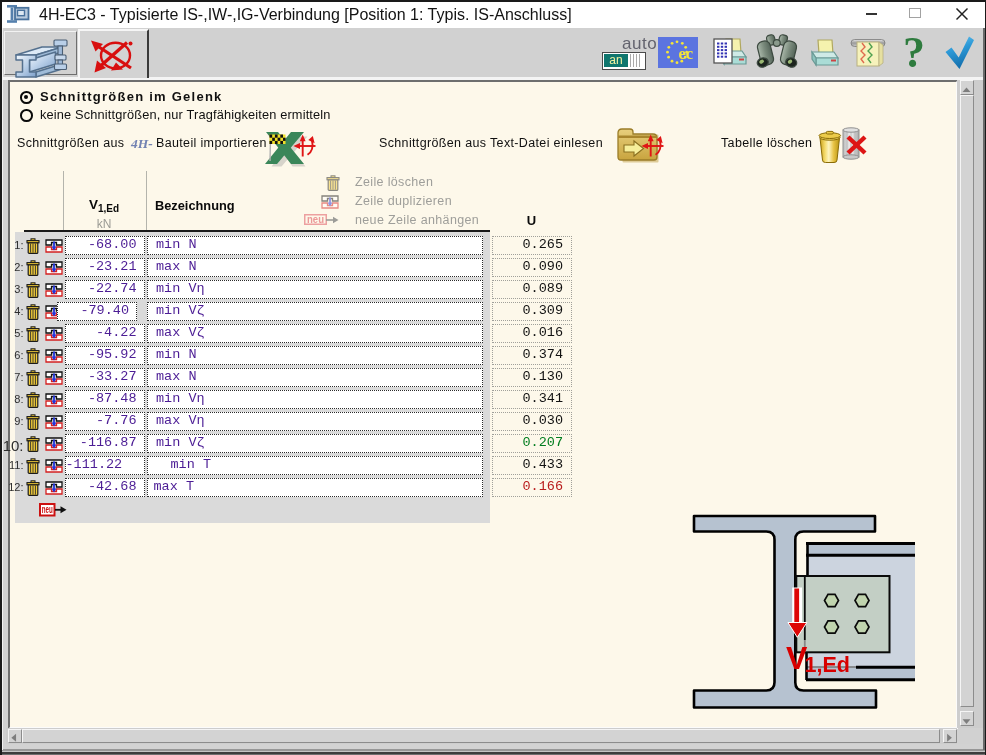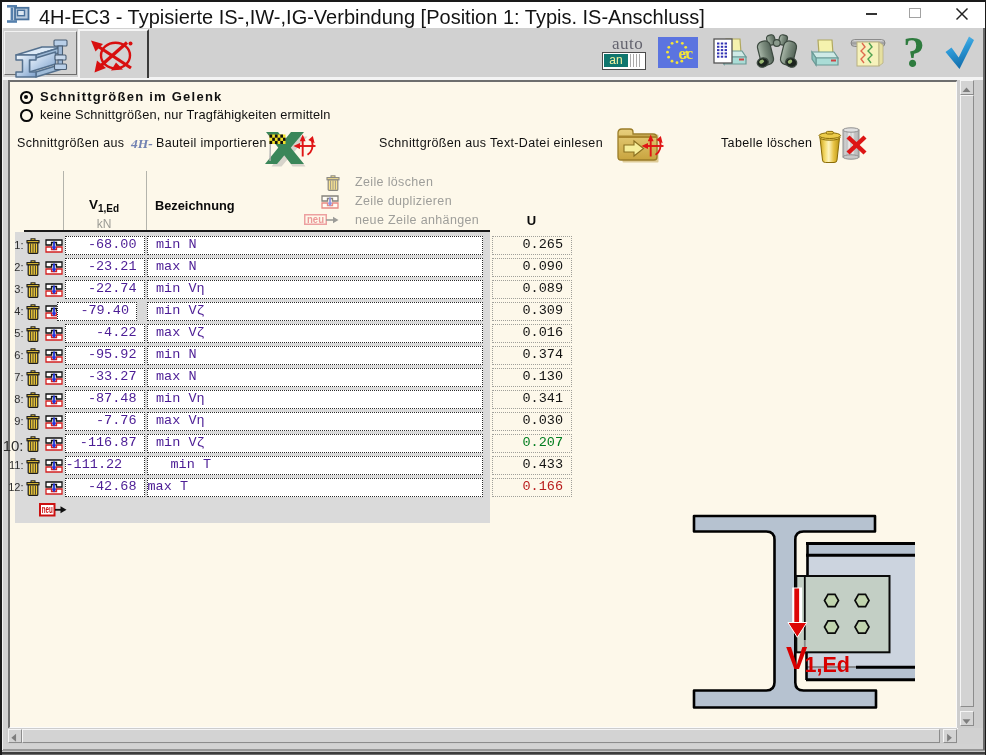--- a/index.html
+++ b/index.html
@@ -13,21 +13,21 @@
 <div class="ab" style="left:0;top:0;width:986px;height:28px;background:#fff"></div>
 <svg style="position:absolute;left:7px;top:4px" width="28" height="21" viewBox="0 0 28 21">
 <g fill="#5580ad">
 <rect x="0" y="1" width="10" height="2.6"></rect>
 <rect x="3.6" y="3.6" width="2.8" height="12.6"></rect>
 <rect x="0" y="16.2" width="10" height="2.6"></rect>
 </g>
 <rect x="8" y="3.8" width="13.5" height="11.6" fill="#b9cbde" stroke="#48719c" stroke-width="1.8"></rect>
 <rect x="10.5" y="6.3" width="7" height="5.4" fill="#dde8f2" stroke="#48719c" stroke-width="1.4"></rect>
 </svg>
-<div class="ab" style="left:39px;top:6px;font-size:20px;color:#131313">4H-EC3 - Typisierte IS-,IW-,IG-Verbindung [Position 1: Typis. IS-Anschluss]</div>
+<div class="ab" style="left:39px;top:6px;font-size:16px;color:#131313">4H-EC3 - Typisierte IS-,IW-,IG-Verbindung [Position 1: Typis. IS-Anschluss]</div>
 <div class="ab" style="left:865.5px;top:13px;width:11px;height:1.6px;background:#333"></div>
 <div class="ab" style="left:908.5px;top:8.2px;width:12px;height:10px;border:1.4px solid #a2a2a2;box-sizing:border-box"></div>
 <svg class="ab" style="left:955px;top:7px" width="14" height="14" viewBox="0 0 14 14">
     <g stroke="#222" stroke-width="1.5">
       <line x1="1.5" y1="1.5" x2="12.5" y2="12.5"></line>
       <line x1="12.5" y1="1.5" x2="1.5" y2="12.5"></line>
     </g>
   </svg>
 <div class="ab" style="left:0;top:28px;width:986px;height:48.5px;background:#d1d1d1"></div>
 <div class="ab" style="left:0;top:76.5px;width:986px;height:3.5px;background:#f4f4f4"></div>
@@ -67,21 +67,21 @@
 </g>
 <g fill="#d80f0f" stroke="none">
 <path d="M1,1.5 L13,5 L5.5,12.5 Z"></path>
 <path d="M4.5,33.5 L7,21.5 L16,29 Z"></path>
 <path d="M21,31.5 L33,30.5 L26,23.5 Z"></path>
 <circle cx="40.5" cy="4.5" r="2"></circle>
 </g>
 </svg>
   </div>
 <div style="position:absolute;left:600px;top:34px;width:52px;height:40px">
-<div style="position:absolute;left:12px;top:0px;font-family:Liberation Serif, serif;font-size:17px;color:#63636e;letter-spacing:0.5px">auto</div>
+<div style="position:absolute;left:22px;top:0px;font-family:Liberation Sans, sans-serif;font-size:17px;color:#63636e;letter-spacing:0.5px">auto</div>
 <div style="position:absolute;left:2px;top:18px;width:44px;height:18px;background:#fff;border:1.5px solid #4a4a4a;box-sizing:border-box">
 <div style="position:absolute;left:1px;top:1px;width:24px;height:13px;background:#0f766e;color:#f2f2a0;font-size:12px;text-align:center;line-height:13px">an</div>
 <div style="position:absolute;left:25px;top:1px;width:13px;height:13px;background:repeating-linear-gradient(90deg,#fff 0,#fff 2px,#aaa 2px,#aaa 3px)"></div>
 </div>
 </div>
 <svg style="position:absolute;left:658px;top:37px" width="40" height="31" viewBox="0 0 40 31">
 <rect width="40" height="31" fill="#5b74e0"></rect>
 <g fill="#f5e53a">
 <circle cx="19" cy="4.8" r="1.4"></circle>
       <circle cx="24.3" cy="6.3" r="1.4"></circle>
@@ -588,21 +588,21 @@
 <svg style="position:absolute;left:44.5px;top:481px;opacity:1.0" width="18" height="14" viewBox="0 0 18 14">
 <path d="M1,6 V1 H17 V6 H11.5 V3.5 H6.5 V6 Z" fill="#fff" stroke="#111" stroke-width="1.3"></path>
 <path d="M1,8 V13 H17 V8 H11.5 V10.5 H6.5 V8 Z" fill="#fff" stroke="#d42020" stroke-width="1.3"></path>
 <line x1="9" y1="2.5" x2="9" y2="8.5" stroke="#2233dd" stroke-width="1.8"></line>
 <path d="M6.6,7.5 h4.8 L9,11.6 Z" fill="#2233dd"></path>
 </svg>
 <div class="fld" style="left:64.5px;top:478px;width:80px">
     <span class="fldtx mono" style="text-align:right;padding-right:7px">-42.68</span>
   </div>
 <div class="fld" style="left:146.5px;top:478px;width:336px">
-    <span class="fldtx mono" style="padding-left:0">max T</span>
+    <span class="fldtx mono" style="padding-left:6px">max T</span>
   </div>
 <div class="ufld" style="left:492px;top:478px;width:79.5px">
     <span class="fldtx mono" style="text-align:right;padding-right:7.5px;color:#b91c1c">0.166</span>
   </div>
 <svg class="ab" style="left:39px;top:503px" width="29" height="14" viewBox="0 0 29 14">
     <rect x="1" y="1" width="14.5" height="11.5" fill="#fff" stroke="#cc1111" stroke-width="2"></rect>
     <text x="2.8" y="10.2" textLength="11" lengthAdjust="spacingAndGlyphs" font-size="10" font-weight="bold" fill="#cc1111">neu</text>
     <line x1="16" y1="6.8" x2="23" y2="6.8" stroke="#111" stroke-width="1.8"></line>
     <path d="M21.5,3.3 L27.5,6.8 L21.5,10.3 Z" fill="#111"></path>
   </svg>

